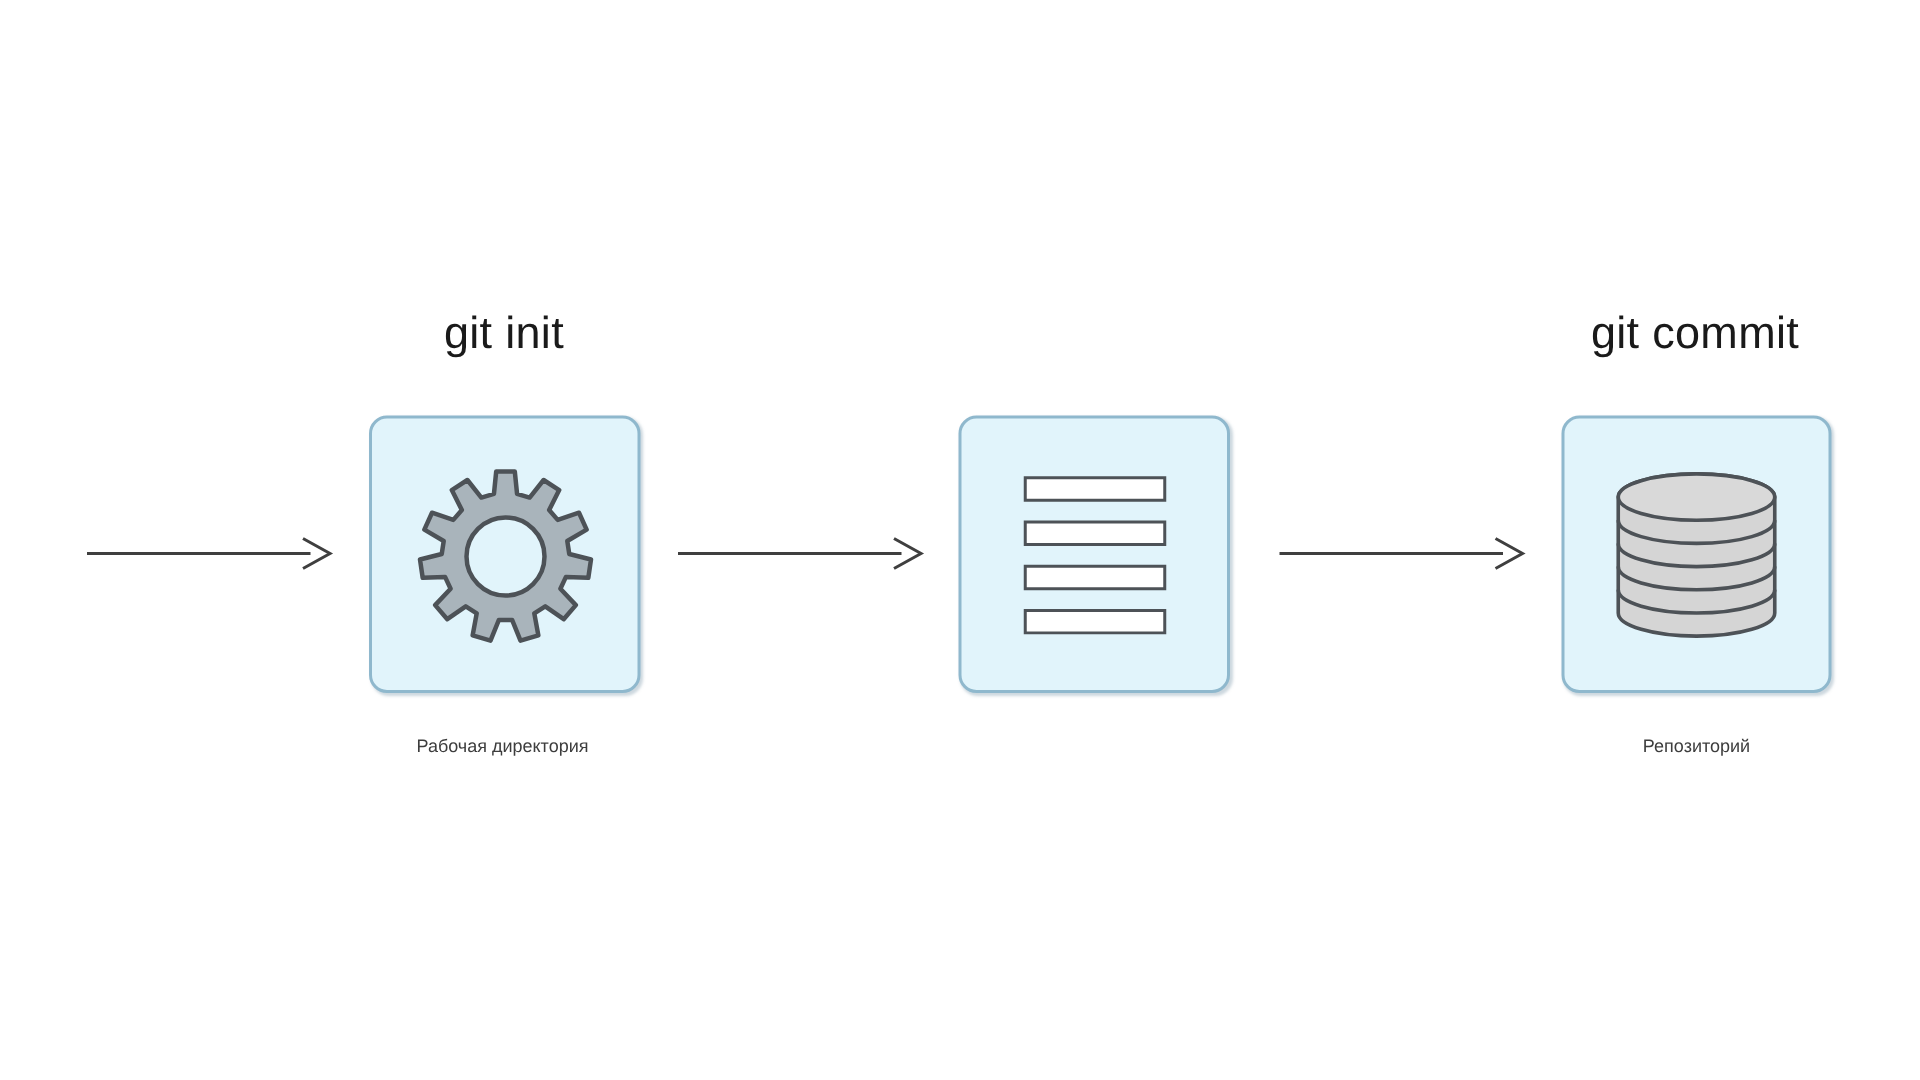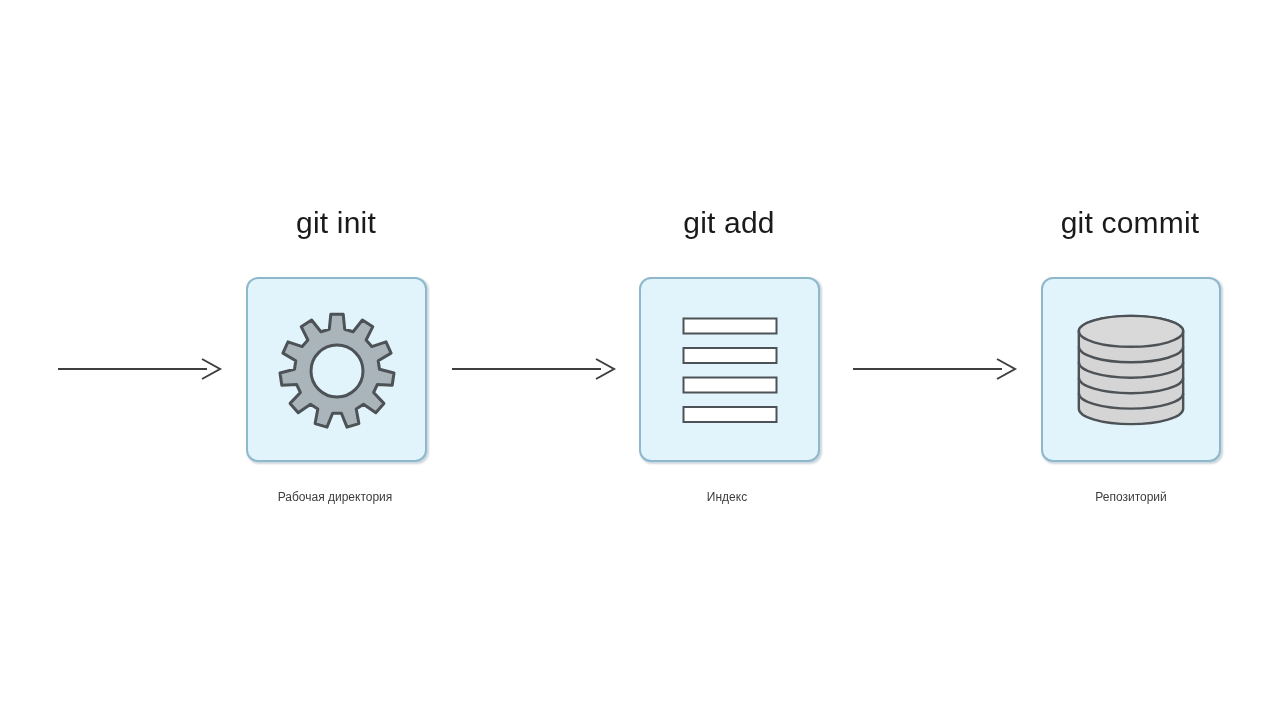--- a/index.html
+++ b/index.html
@@ -110,21 +110,20 @@
     stroke: var(--c-icon-stroke, #4d5257);
     stroke-width: 2.5;
   }
 </style>
 </head>
 <body>
 
 <div class="canvas">
 
   <div class="node-title" id="title-1">git init</div>
-  <div class="node-title" id="title-2">git add</div>
   <div class="node-title" id="title-3">git commit</div>
 
   <svg class="arrow" id="arrow-1" width="170" height="26">
     <line class="arrow-line" x1="2" y1="13" x2="151" y2="13"></line>
     <polyline class="arrow-head" points="146,3 164,13 146,23"></polyline>
   </svg>
 
   <div class="node-box" id="box-1">
     <svg width="126" height="126" viewBox="-63 -63 126 126" style="margin-top:3px">
       <path id="gear-path" class="gear-body" d="M-7.7,-41.8L-6.2,-56.7L6.2,-56.7L7.7,-41.8L16.1,-39.3L25.4,-51.0L35.8,-44.3L29.1,-31.0L34.8,-24.4L49.0,-29.2L54.1,-17.9L41.2,-10.3L42.5,-1.7L57.0,2.0L55.2,14.2L40.3,13.6L36.6,21.5L46.9,32.4L38.8,41.8L26.5,33.2L19.2,37.9L21.9,52.6L10.0,56.1L4.4,42.3L-4.4,42.3L-10.0,56.1L-21.9,52.6L-19.2,37.9L-26.5,33.2L-38.8,41.8L-46.9,32.4L-36.6,21.5L-40.3,13.6L-55.2,14.2L-57.0,2.0L-42.5,-1.7L-41.2,-10.3L-54.1,-17.9L-49.0,-29.2L-34.8,-24.4L-29.1,-31.0L-35.8,-44.3L-25.4,-51.0L-16.1,-39.3Z"></path>
@@ -156,16 +155,15 @@
       <path class="db-body" d="M5,19 A54,16 0 0 1 113,19 L113,99 A54,16 0 0 1 5,99 Z"></path>
       <path class="db-line" d="M5,35 A54,16 0 0 0 113,35"></path>
       <path class="db-line" d="M5,51 A54,16 0 0 0 113,51"></path>
       <path class="db-line" d="M5,67 A54,16 0 0 0 113,67"></path>
       <path class="db-line" d="M5,83 A54,16 0 0 0 113,83"></path>
       <ellipse class="db-top" cx="59" cy="19" rx="54" ry="16"></ellipse>
     </svg>
   </div>
 
   <div class="node-label" id="label-1">Рабочая директория</div>
-  <div class="node-label" id="label-2">Индекс</div>
   <div class="node-label" id="label-3">Репозиторий</div>
 
 </div>
 
 </body></html>

